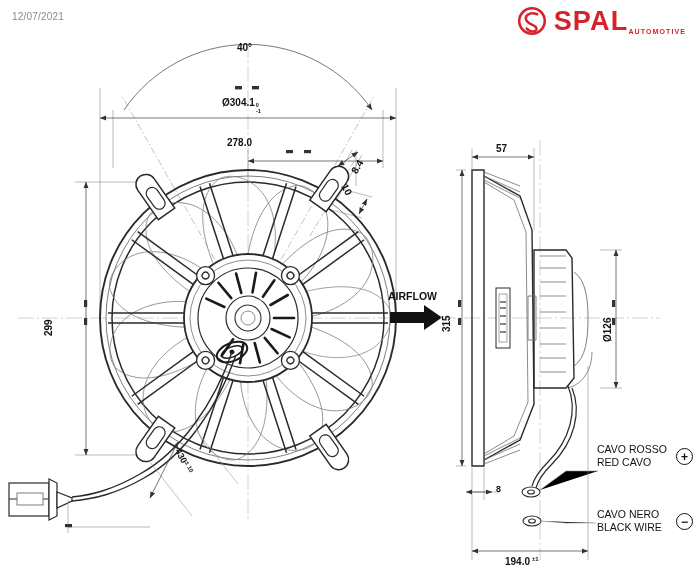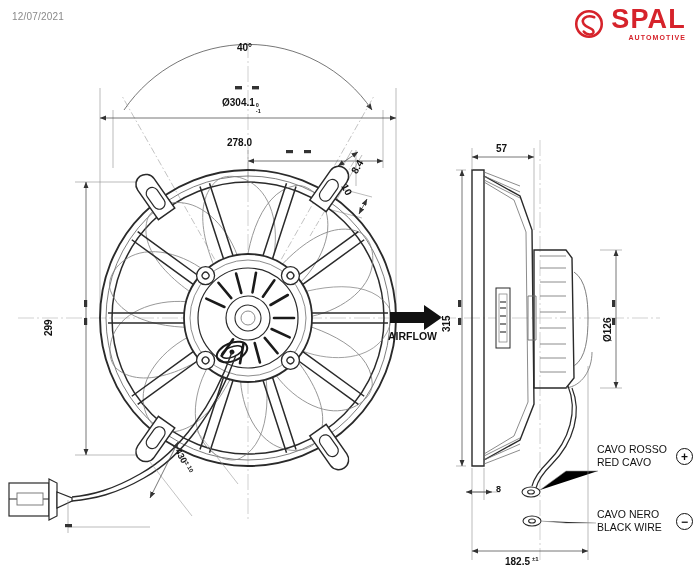--- a/index.html
+++ b/index.html
@@ -14,21 +14,21 @@
   
   .date-stamp{
     position:absolute;left:12px;top:11px;
     font-size:10px;color:#8a8a8a;letter-spacing:.2px;
   }
   .logo{
     position:absolute;right:14px;top:6px;
     display:flex;align-items:center;gap:7px;
   }
   .logo-mark{width:30px;height:30px;flex:0 0 auto;}
-  .logo-text{display:flex;flex-direction:column;align-items:flex-end;line-height:1;}
+  .logo-text{display:flex;flex-direction:row;align-items:flex-end;line-height:1;}
   .logo-word{
     font-size:27px;font-weight:bold;color:#d6232b;
     letter-spacing:1.2px;font-family:"Liberation Sans", sans-serif;
   }
   .logo-sub{
     font-size:7px;font-weight:bold;color:#d6232b;
     letter-spacing:1.1px;margin-top:1px;
   }
 
   
@@ -441,32 +441,32 @@
   <div class="lbl b rot60" style="left:349px;top:170px;">8.4</div>
 
   <div class="lbl b rotneg62" style="left:349px;top:182px;">10</div>
 
   <div class="lbl b rot90" style="left:43px;top:336px;">299</div>
 
   <div class="lbl b rotneg62" style="left:182px;top:447px;font-size:9px;">
     <span>430</span><span class="tol">± 10</span>
   </div>
 
-  <div class="airflow-text" style="left:388px;top:290px;margin-top:40px;">AIRFLOW</div>
+  <div class="airflow-text" style="left:388px;top:290px;">AIRFLOW</div>
 
   <div class="lbl b" style="left:496px;top:143px;">57</div>
 
   <div class="lbl b rot90" style="left:441px;top:332px;">315</div>
 
   <div class="lbl b rot90" style="left:602px;top:342px;">Ø126</div>
 
   <div class="lbl b" style="left:496px;top:484px;font-size:9px;">8</div>
 
   <div class="lbl b" style="left:505px;top:556px;">
-    <span>182.5</span><span class="tol" style="margin-left:2px;">±1</span>
+    <span>194.0</span><span class="tol" style="margin-left:2px;">±1</span>
   </div>
 
   <div class="wire-lbl" style="left:597px;top:443px;">
     <div>CAVO ROSSO</div>
     <div>RED CAVO</div>
   </div>
   <div class="sign" style="left:676px;top:448px;">+</div>
 
   <div class="wire-lbl" style="left:597px;top:508px;">
     <div>CAVO NERO</div>

